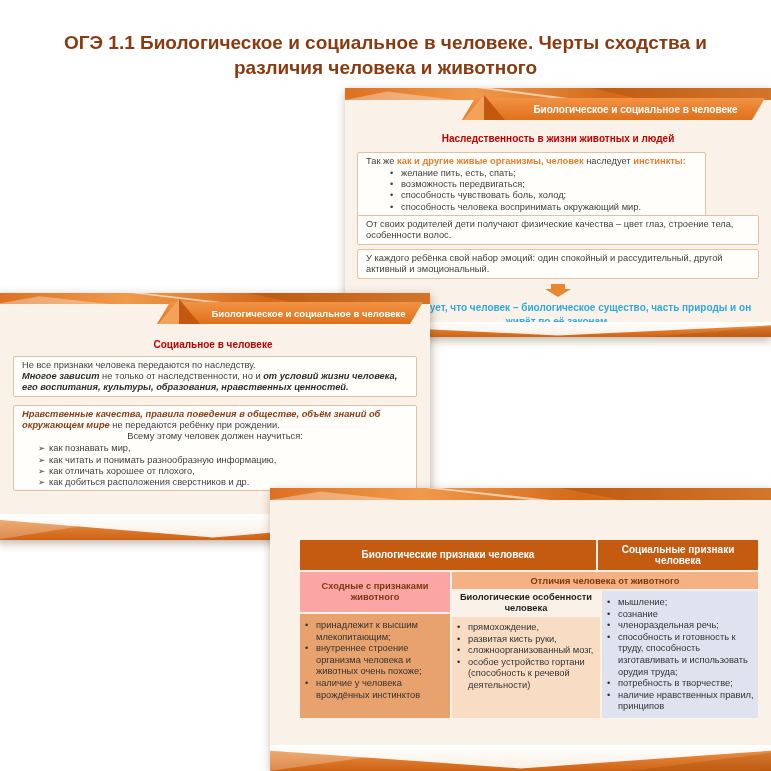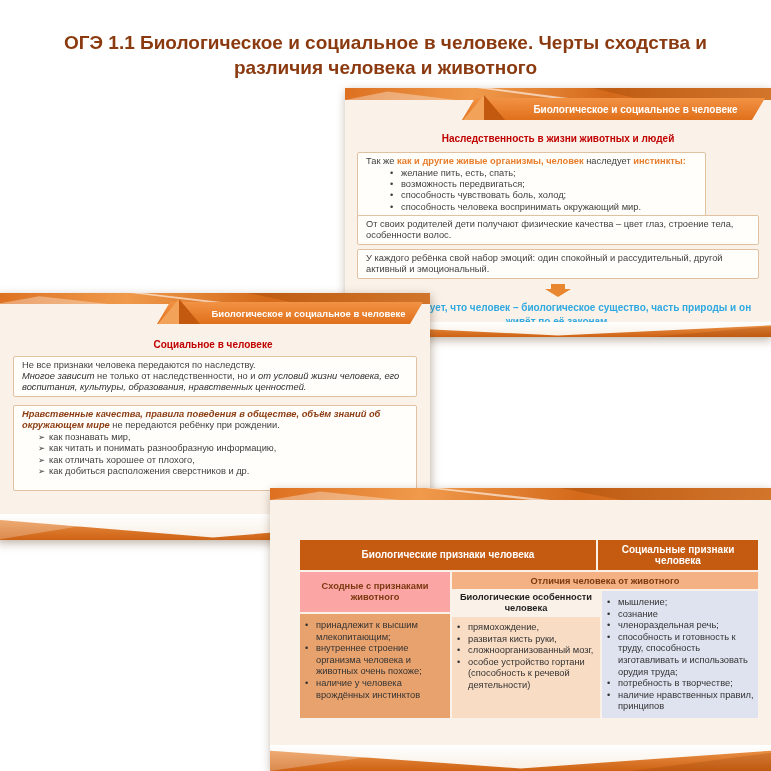--- a/index.html
+++ b/index.html
@@ -49,21 +49,21 @@
     color:#fff;font-weight:bold;white-space:nowrap;box-sizing:border-box;
   }
   .banner svg{position:absolute;left:12px;top:-3px;width:42px;height:25px;}
 
   .heading{position:absolute;left:0;right:0;text-align:center;
     color:#C00000;font-weight:bold;font-size:10px;}
 
   .box{position:absolute;background:#FFFEFB;border:1px solid #E0C2A2;border-radius:2px;
     font-size:9.3px;color:#3E3E3E;line-height:1.2;padding:3px 8px;box-sizing:border-box;}
   .or{color:#E87D2A;font-weight:bold;}
-  .bi{font-weight:normal;font-style:italic;color:#2E2E2E;}
+  .bi{font-weight:bold;font-style:italic;color:#2E2E2E;}
   .bi-red{font-weight:bold;font-style:italic;color:#8C3D12;}
   .centerline{text-align:center;}
 
   ul.plain{margin:1px 0 0;padding:0;list-style:none;}
   ul.plain li{position:relative;padding-left:13px;}
   ul.ind li{margin-left:22px;}
   .mk{position:absolute;left:2px;}
 
   
   .dstem{margin:0 auto;width:14px;height:5px;background:#E8872F;}
@@ -167,20 +167,21 @@
     <div>Не все признаки человека передаются по наследству.</div>
     <div>
       <span class="bi">Многое зависит</span><span> не только от наследственности, но и </span><span class="bi">от условий жизни человека, его воспитания, культуры, образования, нравственных ценностей.</span>
     </div>
   </div>
 
   <div class="box" style="left:17px;top:112px;width:404px;height:86px;">
     <div>
       <span class="bi-red">Нравственные качества, правила поведения в обществе, объём знаний об окружающем мире</span><span> не передаются ребёнку при рождении.</span>
     </div>
+    <div class="centerline">Всему этому человек должен научиться:</div>
     <ul class="plain" style="margin-left:14px;">
       <li><span class="mk" style="font-size:8.5px;">➢</span><span>как познавать мир,</span></li>
       <li><span class="mk" style="font-size:8.5px;">➢</span><span>как читать и понимать разнообразную информацию,</span></li>
       <li><span class="mk" style="font-size:8.5px;">➢</span><span>как отличать хорошее от плохого,</span></li>
       <li><span class="mk" style="font-size:8.5px;">➢</span><span>как добиться расположения сверстников и др.</span></li>
     </ul>
   </div>
 
   <div class="botband bb-l">
     <div class="chev"></div>

